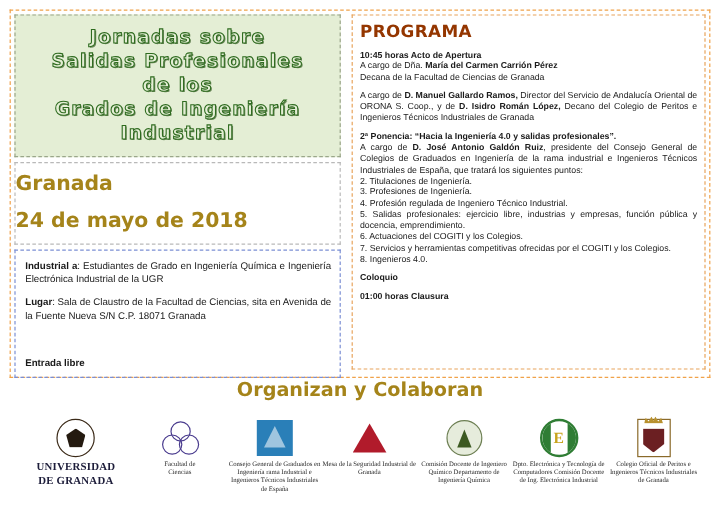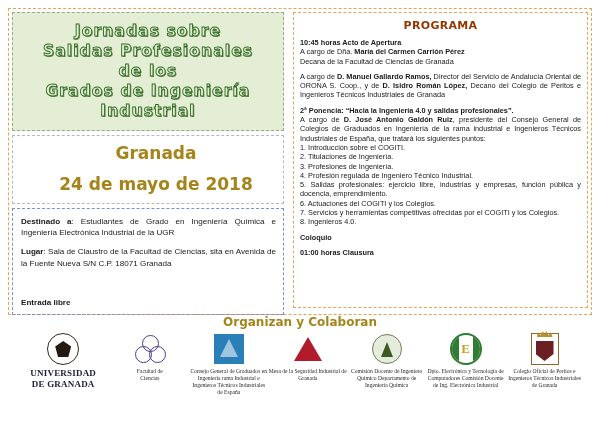--- a/index.html
+++ b/index.html
@@ -68,22 +68,21 @@
     text-shadow:
        1px 1px 0 #6f8a5e;
     white-space:nowrap;
   }
 
   
   .date-box{
     margin-top:4px;
     border:1px dashed #b9b9b9;
     box-sizing:border-box;
-    padding:6px 4px 8px 20px;
-    text-align:center;
+    padding:6px 4px 8px 0;
   }
   .city{
     font-family:"DejaVu Sans", sans-serif;
     font-weight:bold;
     font-size:17px;
     color:#a5841a;
     line-height:22px;
   }
   .date{
     font-family:"DejaVu Sans", sans-serif;
@@ -104,24 +103,23 @@
     font-size:8.1px;
     line-height:11.2px;
     color:#1a1a1a;
   }
   .details-box p{margin:0 0 8px 0;text-align:justify;}
   .details-box p:last-child{margin-bottom:0;margin-top:28px;}
   .details-box b{font-weight:bold;}
 
   
   .prog-title{
-    text-align:center;
-    font-family:"DejaVu Sans", sans-serif;
-    font-weight:bold;
-    font-size:11px;
+    font-family:"DejaVu Sans", sans-serif;
+    font-weight:bold;
+    font-size:14px;
     color:#943600;
     letter-spacing:0.3px;
     margin:2px 0 6px 0;
   }
   .prog{
     font-size:7.3px;
     line-height:9.3px;
     color:#1a1a1a;
   }
   .prog p{margin:0;text-align:justify;}
@@ -133,23 +131,23 @@
   .org-wrap{
     flex:1;
     margin-top:7px;
     display:flex;
     flex-direction:column;
   }
   .org-title{
     text-align:center;
     font-family:"DejaVu Sans", sans-serif;
     font-weight:bold;
-    font-size:12px;
+    font-size:16px;
     color:#a5841a;
-    margin-bottom:3px;
+    margin-bottom:14px;
   }
   .logos{
     flex:1;
     display:flex;
     flex-direction:row;
     align-items:flex-start;
     justify-content:space-between;
     padding:0 4px;
   }
   .logo{
@@ -288,39 +286,38 @@
           <div class="title-line">Grados de Ingeniería</div>
           <div class="title-line">Industrial</div>
         </div>
 
         <div class="date-box">
           <div class="city">Granada</div>
           <div class="date">24 de mayo de 2018</div>
         </div>
 
         <div class="details-box" id="details-box">
-            <p><b>Destinado a</b><span>: Estudiantes de Grado en Ingeniería Química e Ingeniería Electrónica Industrial de la UGR</span></p>
+            <p><b>Industrial a</b><span>: Estudiantes de Grado en Ingeniería Química e Ingeniería Electrónica Industrial de la UGR</span></p>
             <p><b>Lugar</b><span>: Sala de Claustro de la Facultad de Ciencias, sita en Avenida de la Fuente Nueva S/N C.P. 18071 Granada</span></p>
             <p><b>Entrada libre</b><span></span></p>
           </div>
 
       </div>
 
       <div class="col-right">
         <div class="prog-title">PROGRAMA</div>
         <div class="prog" id="prog-body">
             <p class="hdr">10:45 horas Acto de Apertura</p>
             <p><span>A cargo de Dña. </span><b>María del Carmen Carrión Pérez</b></p>
             <p><span>Decana de la Facultad de Ciencias de Granada</span></p>
             <div class="gap"></div>
             <p><span>A cargo de </span><b>D. Manuel Gallardo Ramos,</b><span> Director del Servicio de Andalucía Oriental de ORONA S. Coop., y de </span><b>D. Isidro Román López,</b><span> Decano del Colegio de Peritos e Ingenieros Técnicos Industriales de Granada</span></p>
             <div class="gap"></div>
             <p class="hdr">2ª Ponencia: “Hacia la Ingeniería 4.0 y salidas profesionales”.</p>
             <p><span>A cargo de </span><b>D. José Antonio Galdón Ruiz</b><span>, presidente del Consejo General de Colegios de Graduados en Ingeniería de la rama industrial e Ingenieros Técnicos Industriales de España, que tratará los siguientes puntos:</span></p>
-            <p><span>1. Introducción sobre el COGITI.</span></p>
             <p><span>2. Titulaciones de Ingeniería.</span></p>
             <p><span>3. Profesiones de Ingeniería.</span></p>
             <p><span>4. Profesión regulada de Ingeniero Técnico Industrial.</span></p>
             <p><span>5. Salidas profesionales: ejercicio libre, industrias y empresas, función pública y docencia, emprendimiento.</span></p>
             <p><span>6. Actuaciones del COGITI y los Colegios.</span></p>
             <p><span>7. Servicios y herramientas competitivas ofrecidas por el COGITI y los Colegios.</span></p>
             <p><span>8. Ingenieros 4.0.</span></p>
             <div class="gap"></div>
             <p class="hdr">Coloquio</p>
             <div class="gap"></div>

